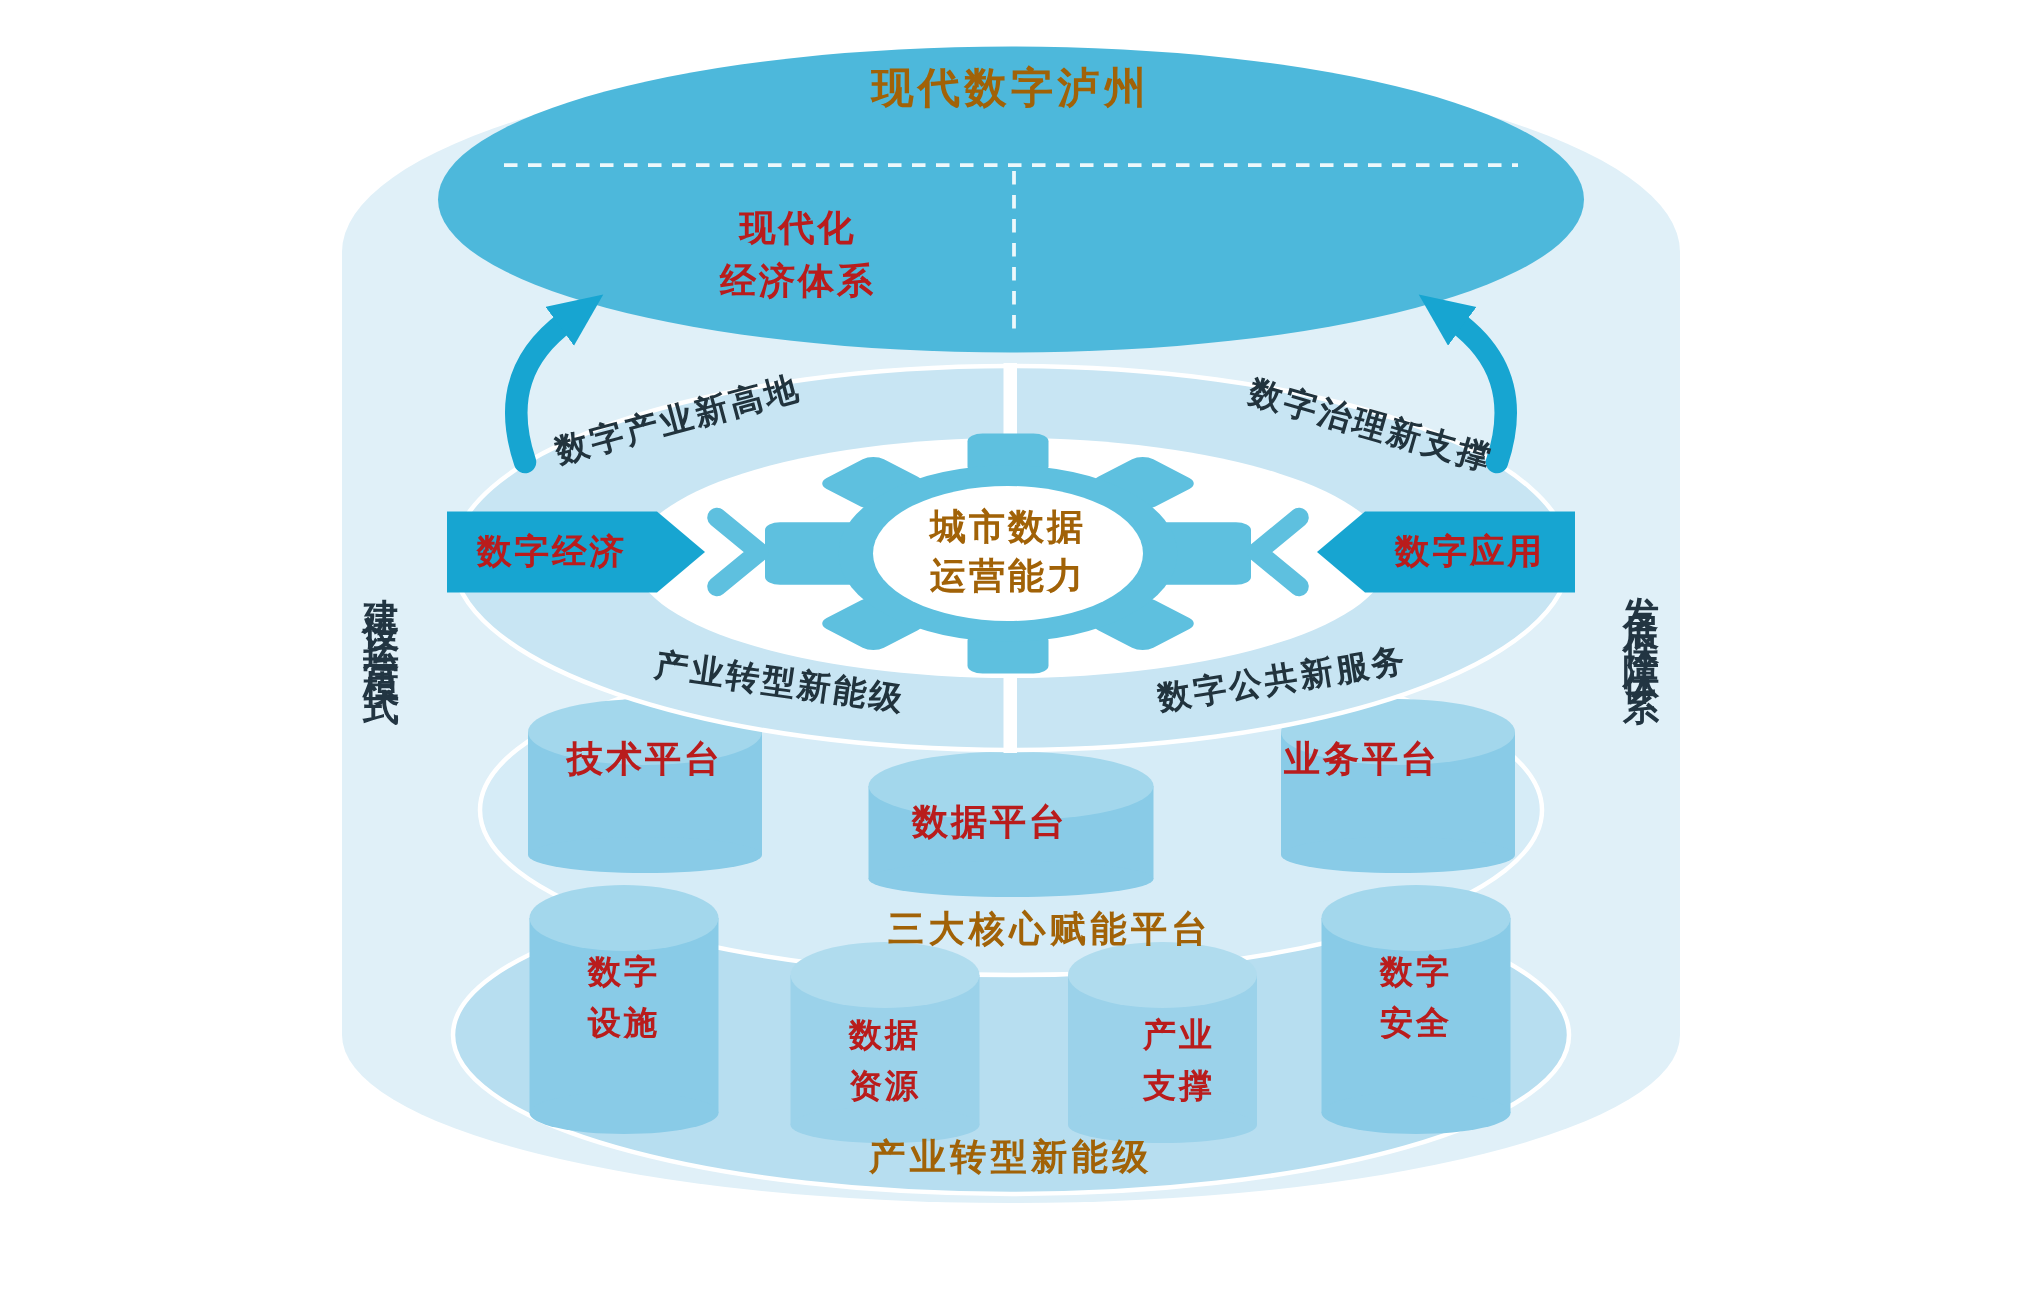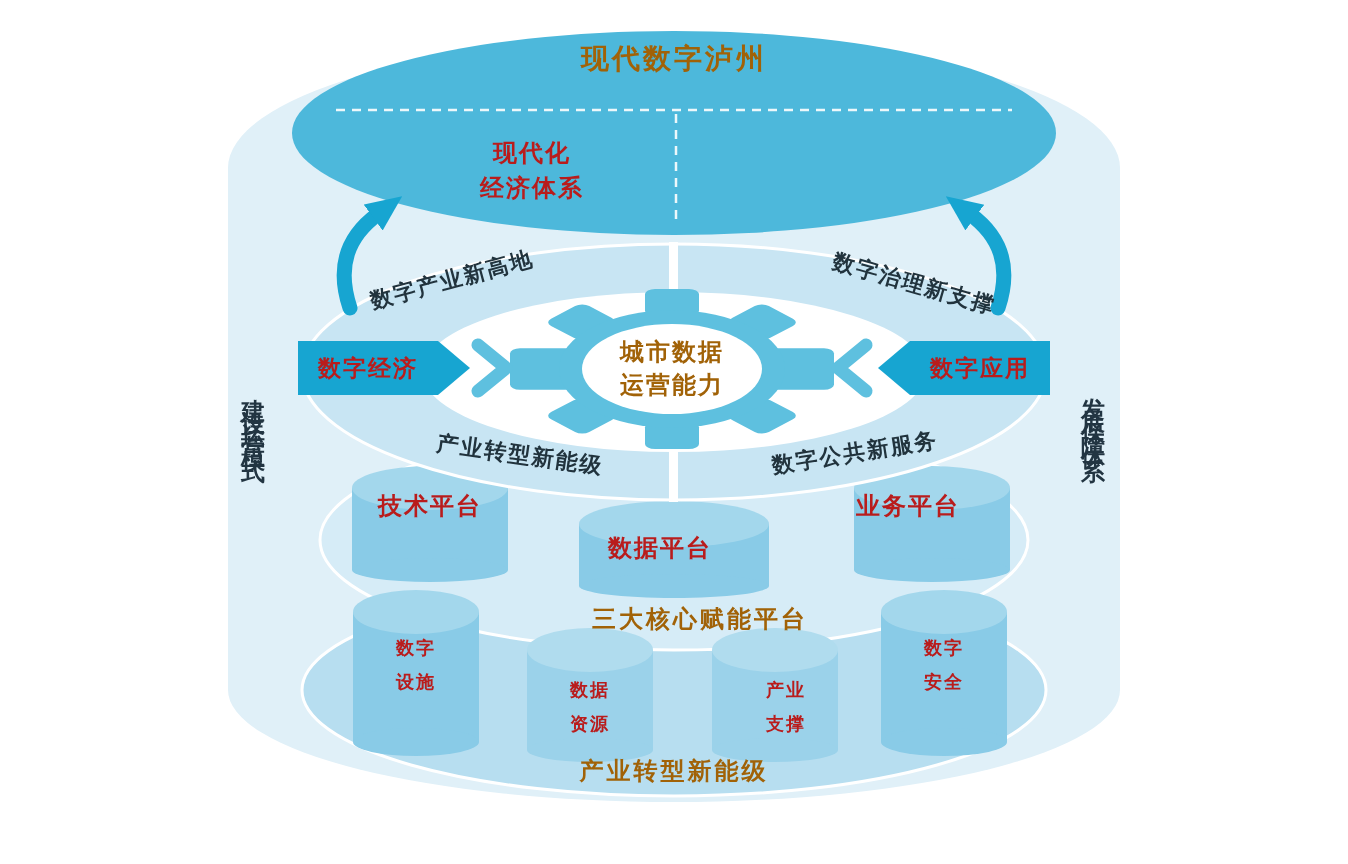--- a/index.html
+++ b/index.html
@@ -23,21 +23,21 @@
   .rot-tr { transform:translate(-50%,-50%) rotate(16deg); }
   .rot-bl { transform:translate(-50%,-50%) rotate(8deg); }
   .rot-br { transform:translate(-50%,-50%) rotate(-9deg); }
   .core { font-size:24px; line-height:33px; letter-spacing:2px; }
   .banner-label { font-size:23px; }
   .sidev {
     writing-mode:vertical-rl; font-size:24px; letter-spacing:12px;
     color:#223542; font-weight:700;
   }
   .cyl-label { font-size:24px; }
-  .cyl-label2 { font-size:18px; line-height:34px; }
+  .cyl-label2 { font-size:22px; line-height:34px; }
   .caption { font-size:24px; letter-spacing:3px; }
 </style>
 </head>
 <body>
 
 <div class="stage">
 
   <svg width="1348" height="864" viewBox="0 0 1348 864">
     <defs>
       <marker id="ah" markerUnits="userSpaceOnUse" markerWidth="46" markerHeight="40" refX="6" refY="16" orient="auto">

